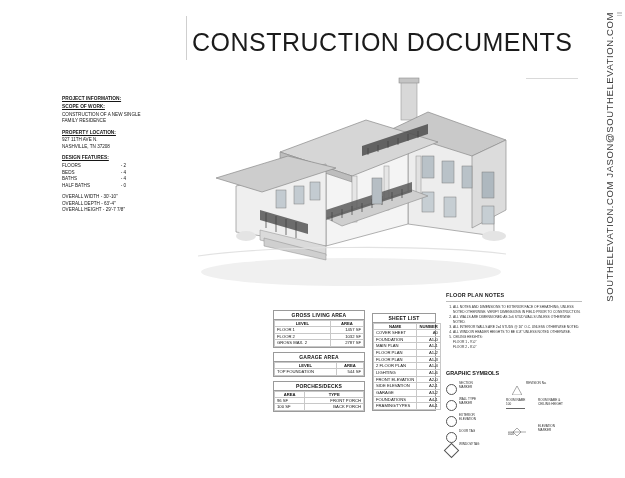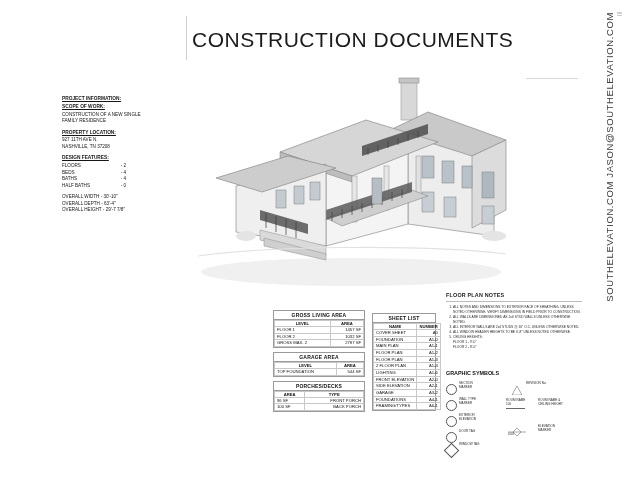--- a/index.html
+++ b/index.html
@@ -13,21 +13,21 @@
   }
   .brand span{
     writing-mode:vertical-rl;transform:rotate(180deg);
     font-size:9.5px;letter-spacing:.6px;color:#3a3a3a;white-space:nowrap;
   }
   .brand .small{font-size:5px;color:#8a8a8a;letter-spacing:0;margin-left:1px;}
 
   
   .title{
     position:absolute;left:192px;top:28px;
-    font-size:21px;font-weight:400;letter-spacing:.5px;color:#1b1b1b;
+    font-size:25px;font-weight:400;letter-spacing:.5px;color:#1b1b1b;
     font-family:"Liberation Sans",sans-serif;
   }
   .title-rule{position:absolute;left:186px;top:16px;width:1px;height:62px;background:#cfcfcf;}
   .hdr-rule{position:absolute;left:186px;top:78px;width:392px;height:1px;background:#d9d9d9;}
 
   
   .info{position:absolute;left:62px;top:96px;width:112px;font-size:4.6px;line-height:1.42;color:#161616;}
   .info .head{font-weight:bold;font-size:4.8px;text-decoration:underline;margin-bottom:1px;}
   .info .blk{margin-bottom:5px;}
   .info .row{display:flex;justify-content:space-between;width:64px;}

